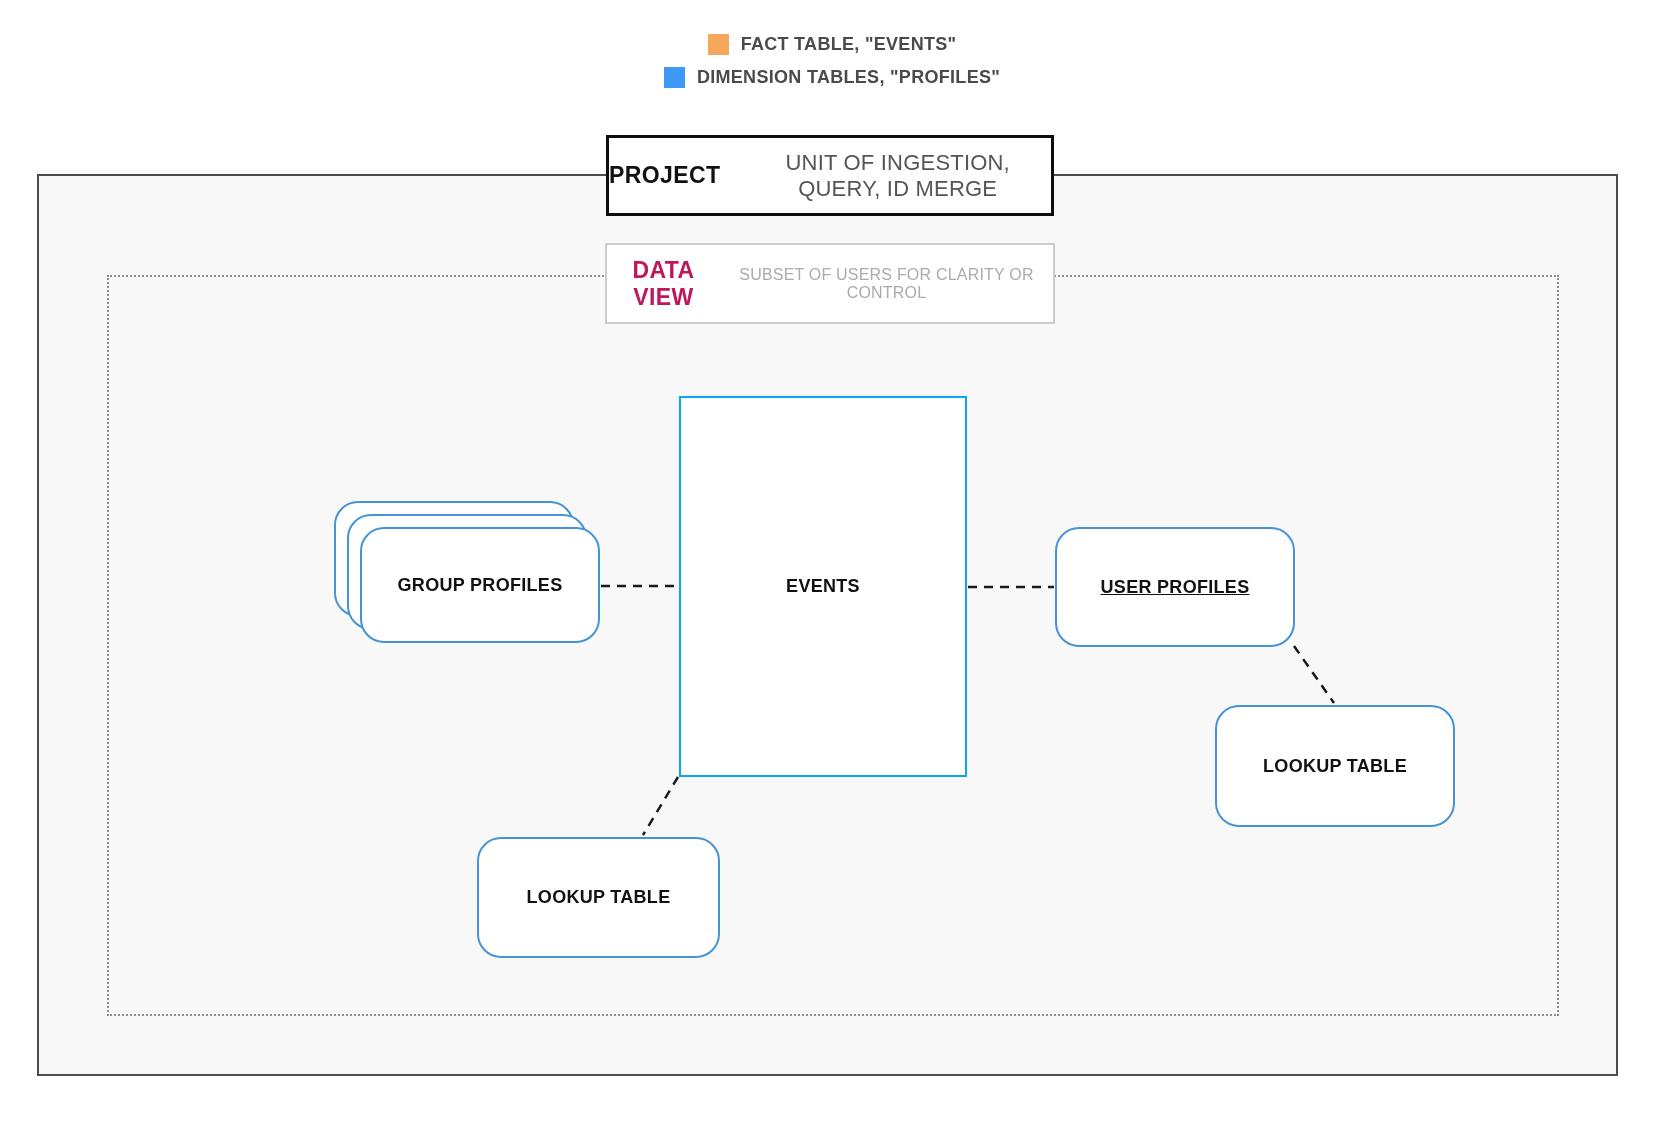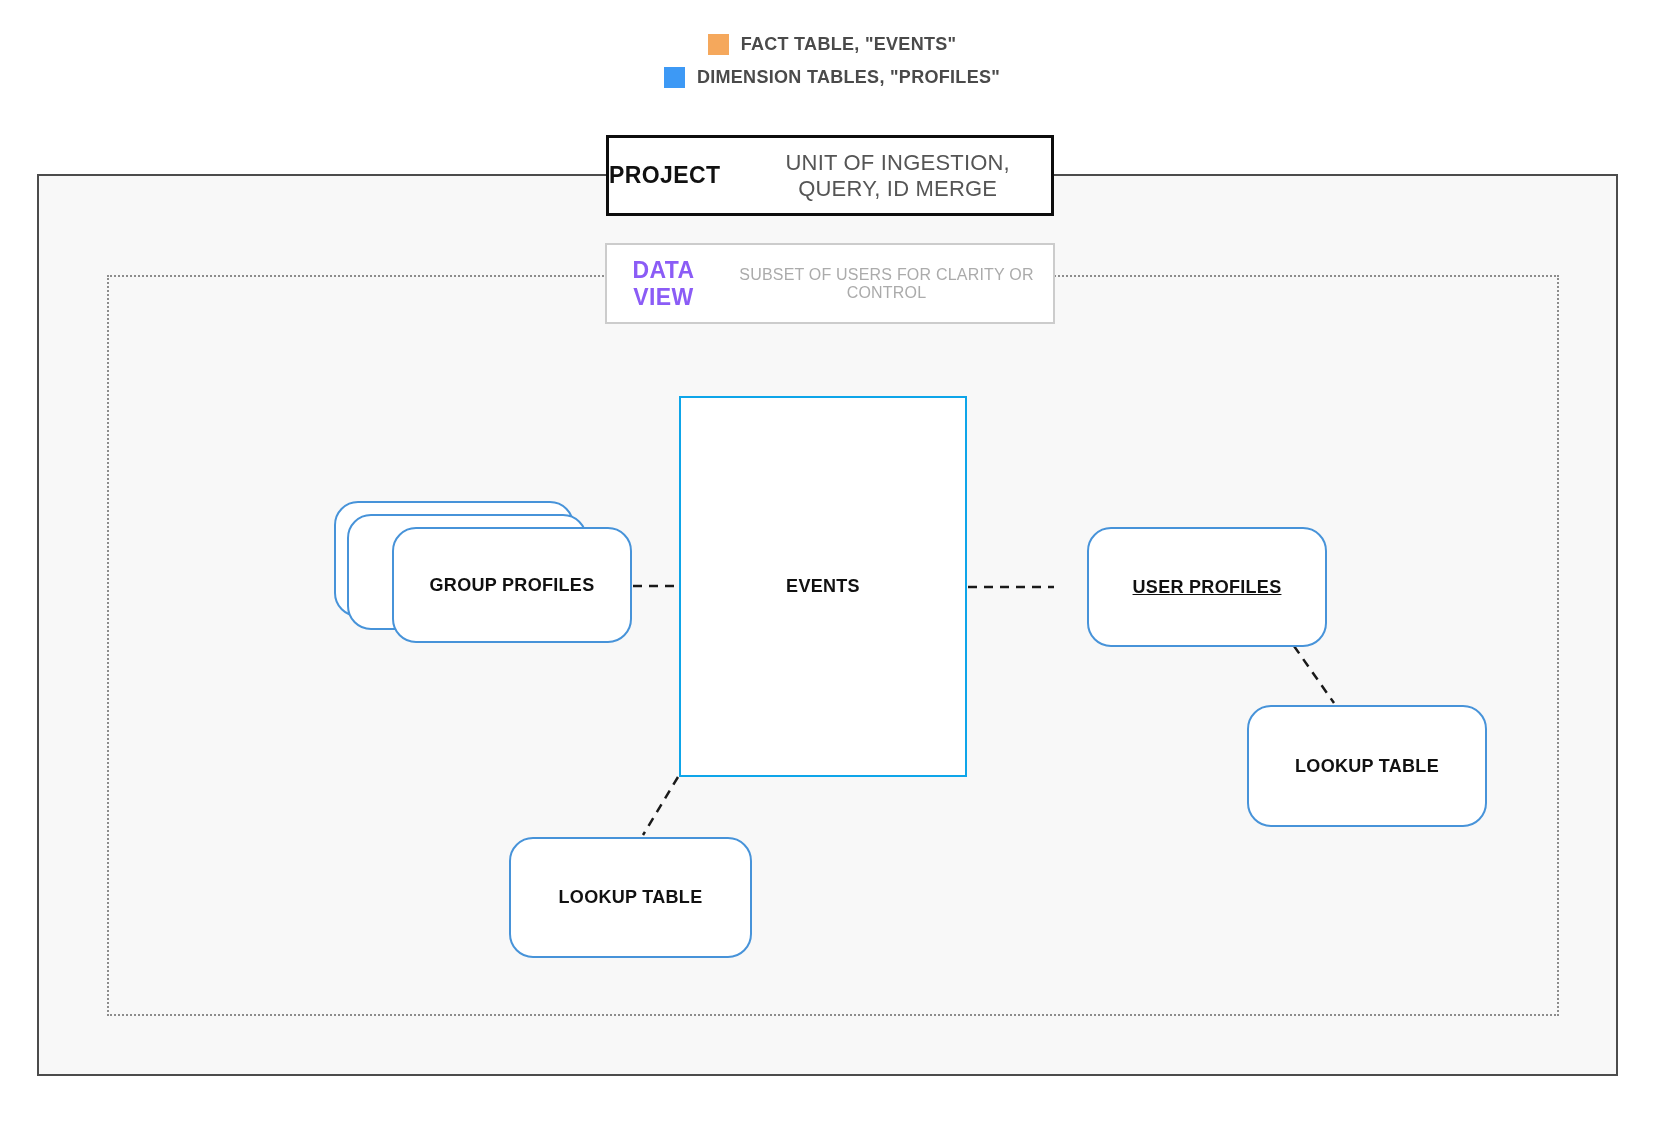--- a/index.html
+++ b/index.html
@@ -41,36 +41,36 @@
   
   .header-box {
     position: absolute; box-sizing: border-box; background: #ffffff;
     display: flex; flex-direction: row; align-items: center; justify-content: center;
     row-gap: 5px; z-index: 5; text-align: center;
   }
   .project-box { left: 606px; top: 135px; width: 448px; height: 81px; border: 3px solid #0d0d0d; }
   .project-title { font-size: 23px; font-weight: bold; color: #111111; letter-spacing: 0.4px; }
   .project-subtitle { font-size: 22px; color: #555555; letter-spacing: 0.2px; margin-left: 24px; }
   .dataview-box { left: 605px; top: 243px; width: 450px; height: 81px; border: 2px solid #cccccc; }
-  .dataview-title { font-size: 23px; font-weight: bold; color: #8b5cf6; letter-spacing: 0.4px; }
+  .dataview-title { font-size: 23px; font-weight: bold; color: #be185d; letter-spacing: 0.4px; }
   .dataview-subtitle { font-size: 16px; color: #ababab; letter-spacing: 0.2px; }
 
   
   .connectors { position: absolute; left: 0; top: 0; width: 1664px; height: 1128px; z-index: 2; }
   .connectors line { stroke: #1a1a1a; stroke-width: 2.5; stroke-dasharray: 9 7; }
 
   
   .node {
     position: absolute; box-sizing: border-box; background: #ffffff;
     display: flex; align-items: center; justify-content: center;
     font-size: 18px; font-weight: bold; color: #111111; letter-spacing: 0.3px;
     text-align: center; z-index: 3;
   }
   .node-fact { left: 679px; top: 396px; width: 288px; height: 381px; border: 2px solid #0ea5e9; }
-  .node-dim { border: 2.5px solid #4793d9; border-radius: 24px; margin-left: 32px; }
+  .node-dim { border: 2.5px solid #4793d9; border-radius: 24px; }
   .stack-card {
     position: absolute; box-sizing: border-box; background: #ffffff;
     border: 2.5px solid #4793d9; border-radius: 24px;
     width: 240px; height: 116px; z-index: 2;
   }
   .stack-back { left: 334px; top: 501px; }
   .stack-mid  { left: 347px; top: 514px; }
   .node-group-profiles { left: 360px; top: 527px; width: 240px; height: 116px; }
   .node-user-profiles  { left: 1055px; top: 527px; width: 240px; height: 120px; text-decoration: underline; }
   .node-lookup-right   { left: 1215px; top: 705px; width: 240px; height: 122px; }

